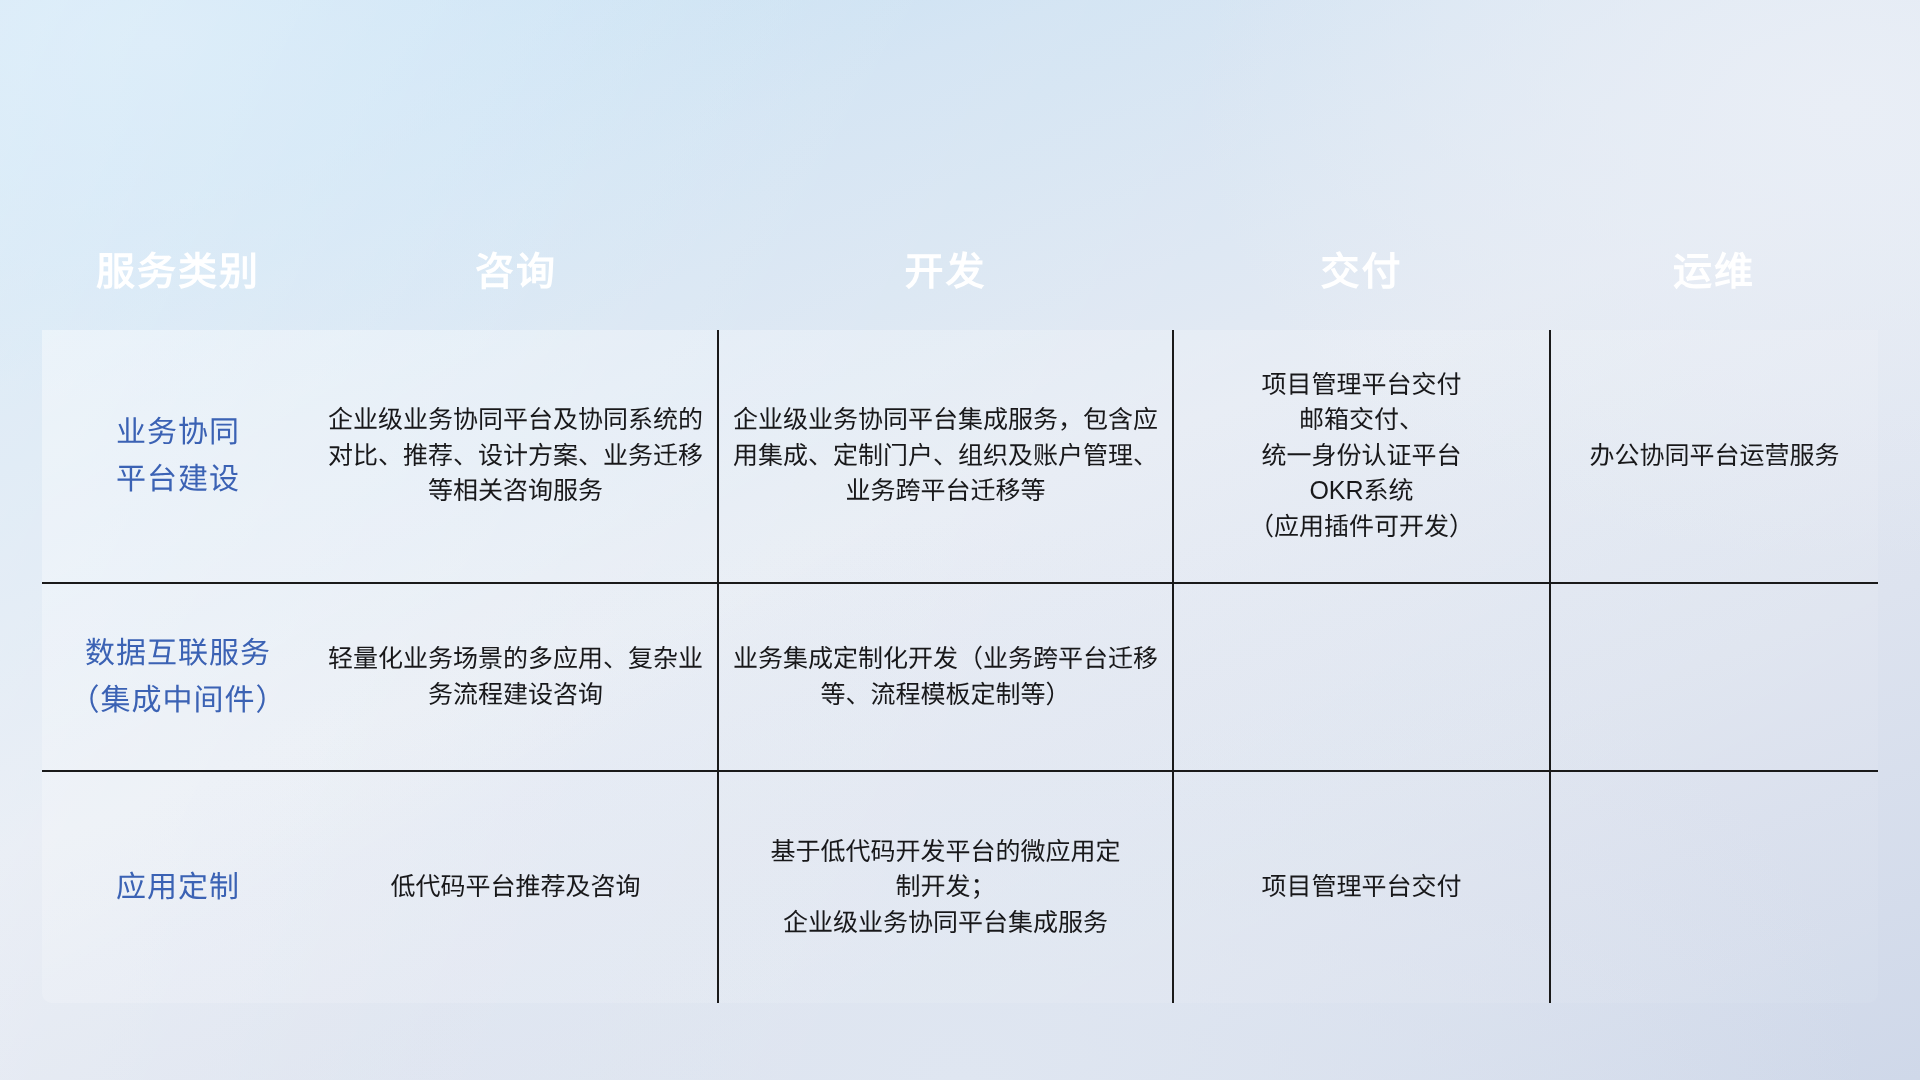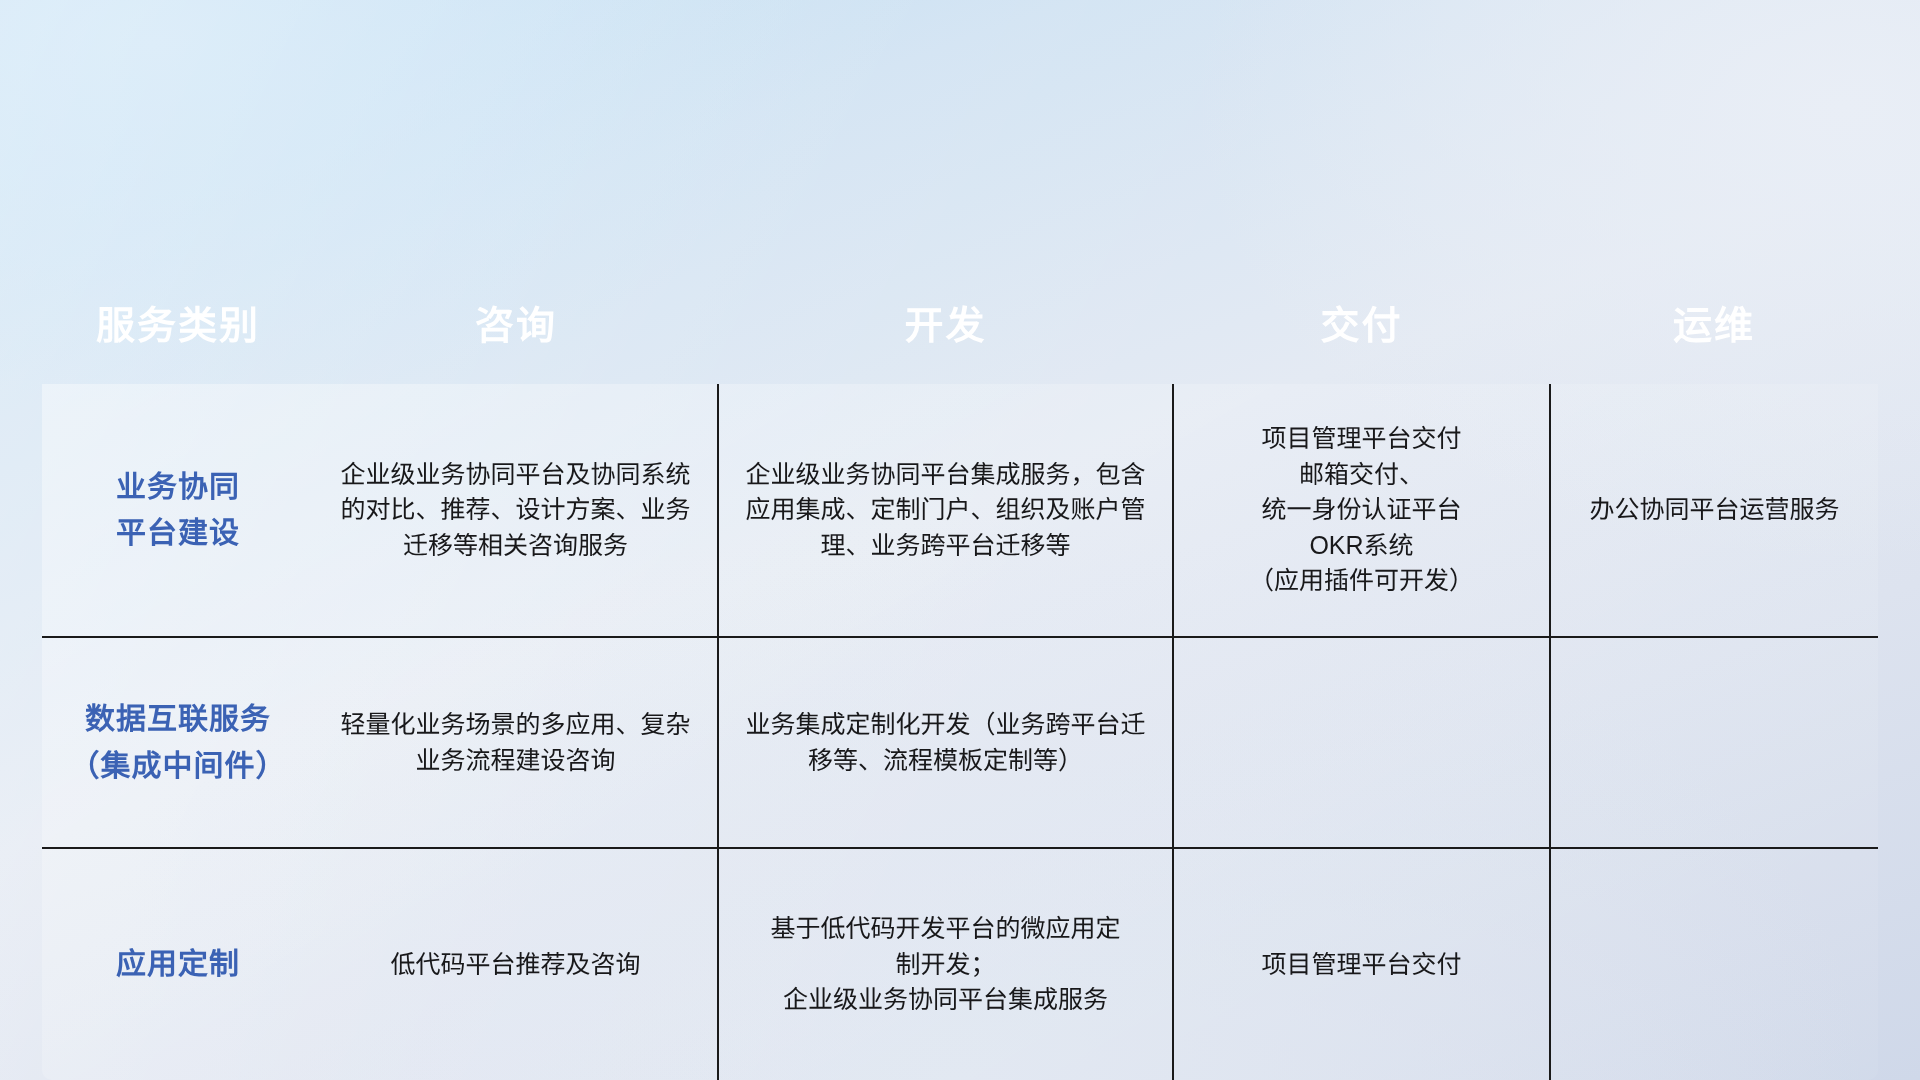--- a/index.html
+++ b/index.html
@@ -20,21 +20,21 @@
     position: relative;
     width: 1920px;
     height: 1080px;
     box-sizing: border-box;
     background:
       radial-gradient(ellipse 1100px 600px at 8% 4%, #cfe6f7 0%, rgba(207,230,247,0) 62%),
       radial-gradient(ellipse 1000px 700px at 96% 10%, #e9eef6 0%, rgba(233,238,246,0) 65%),
       radial-gradient(ellipse 1300px 800px at 50% 100%, #dfe6f1 0%, rgba(223,230,241,0) 70%),
       linear-gradient(160deg, #bcdcf2 0%, #d3e4f3 22%, #e4eaf3 48%, #dde3ef 72%, #cfd8e9 100%);
     display: flex;
-    align-items: flex-end;
+    align-items: center;
     justify-content: center;
     padding-top: 128px;
   }
   .page::after{
     
     content:"";
     position:absolute;
     inset:0;
     background: linear-gradient(115deg, rgba(255,255,255,0.35) 0%, rgba(255,255,255,0.05) 38%, rgba(255,255,255,0) 60%);
     pointer-events:none;
@@ -87,42 +87,42 @@
 
   
   col.c0 { width: 272px; }
   col.c1 { width: 404px; }
   col.c2 { width: 455px; }
   col.c3 { width: 377px; }
   col.c4 { width: 328px; }
 
   
   tbody tr.r0 { height: 253px; }
-  tbody tr.r1 { height: 211px; }
+  tbody tr.r1 { height: 188px; }
   tbody tr.r2 { height: 232px; }
 
   tbody td {
-    padding: 10px 18px;
+    padding: 10px 6px;
     vertical-align: middle;
     text-align: center;
     font-size: 25px;
     line-height: 1.42;
     color: #18181a;
     border-right: 2px solid #1a1a1a;
     border-bottom: 2px solid #1a1a1a;
     background: transparent;
     word-break: break-word;
   }
   tbody tr:last-child td { border-bottom: none; }
   tbody td:last-child { border-right: none; margin-left: 12px; }
   
   tbody td.cat {
     border-right: none;
     color: #3b62b4;
-    font-weight: bold;
+    font-weight: normal;
     font-size: 30px;
     line-height: 1.55;
     letter-spacing: 1px;
   }
 
   
   .body-bg {
     position: absolute;
     left: 0;
     right: 0;

